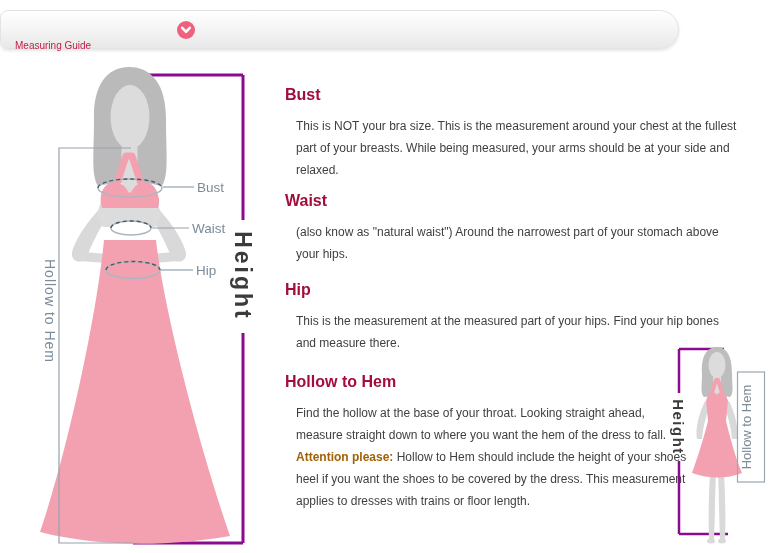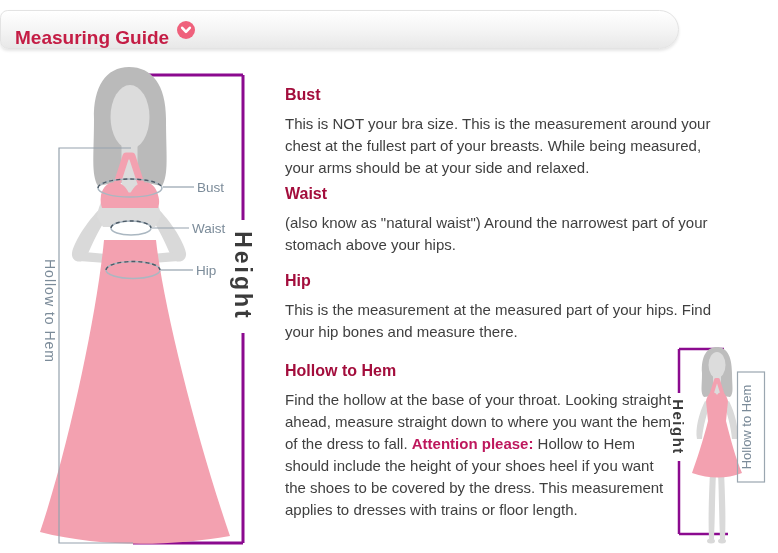--- a/index.html
+++ b/index.html
@@ -13,41 +13,41 @@
 
   
   .header-bar {
     position:absolute; left:0; top:10px; width:679px; height:39px;
     border-radius:8px 20px 20px 8px;
     background:linear-gradient(180deg,#ffffff 0%,#f6f6f6 45%,#e8e8e8 100%);
     border:1px solid #e3e3e3;
     box-shadow:0 2px 3px rgba(0,0,0,0.10);
   }
   .header-title {
-    position:absolute; left:14px; top:8px; line-height:37px;
-    font-size:19px; font-weight:bold; color:#c41d45;
+    position:absolute; left:14px; top:16px; line-height:37px;
+    font-size:10px; font-weight:normal; color:#c41d45;
   }
   .chevron-badge {
     position:absolute; left:176px; top:50%; transform:translateY(-50%);
     width:18px; height:18px; display:block; cursor:pointer;
   }
 
   
   .content { position:absolute; left:285px; top:86px; width:452px; }
   .section h3 {
     margin:0 0 9px 0; font-size:16px; font-weight:bold; color:#a30d3c;
   }
   .section p {
-    margin:0; font-size:15px; line-height:22px; color:#3f3f3f; width:442px;
+    margin:11px; font-size:12px; line-height:22px; color:#3f3f3f; width:442px;
   }
   .sec-waist { margin-top:6px; }
   .sec-hip   { margin-top:16px; }
   .sec-hth   { margin-top:19px; }
   .sec-hth p { width:392px; }
-  .attn { color:#be185d; font-weight:bold; }
+  .attn { color:#a16207; font-weight:bold; }
 
   .figure-main  { position:absolute; left:0;  top:55px;  width:280px; height:498px; }
   .figure-small { position:absolute; left:660px; top:335px; width:118px; height:218px; }
   svg { display:block; }
   svg text { font-family:"Liberation Sans", sans-serif; }
 </style>
 </head>
 <body>
 
 <div class="page">

